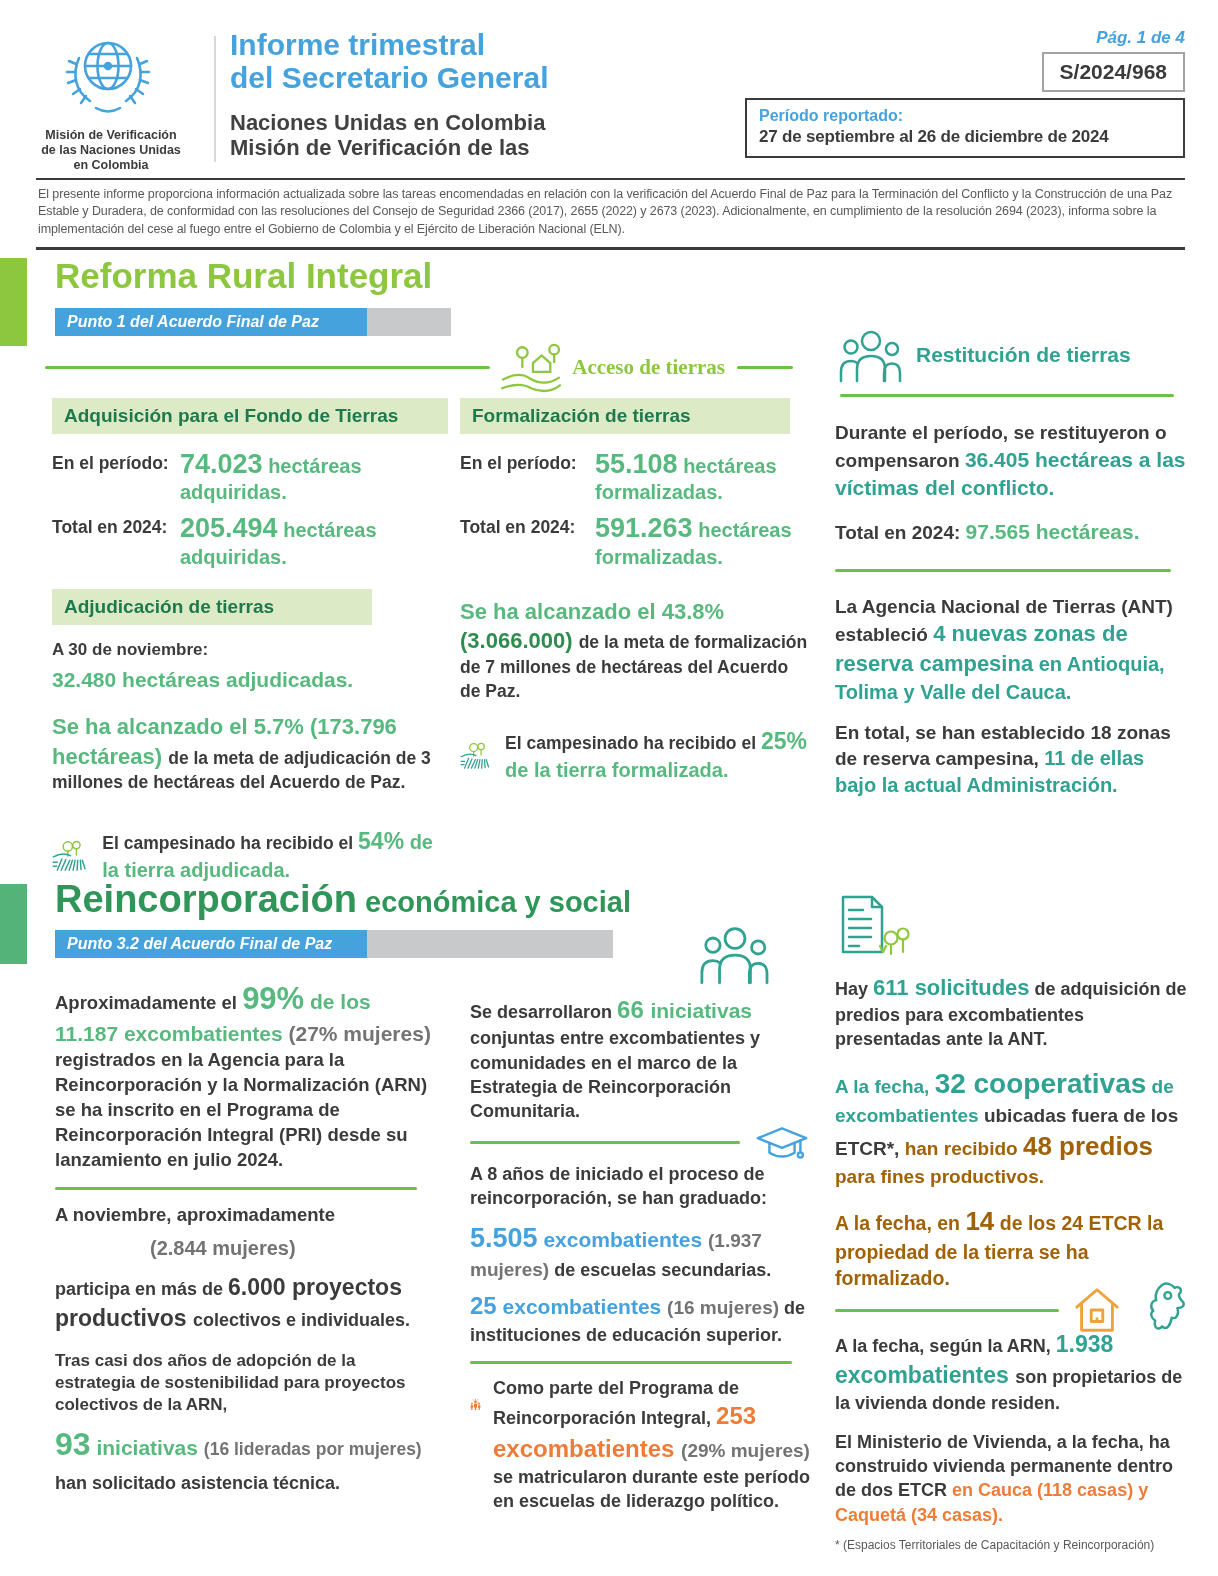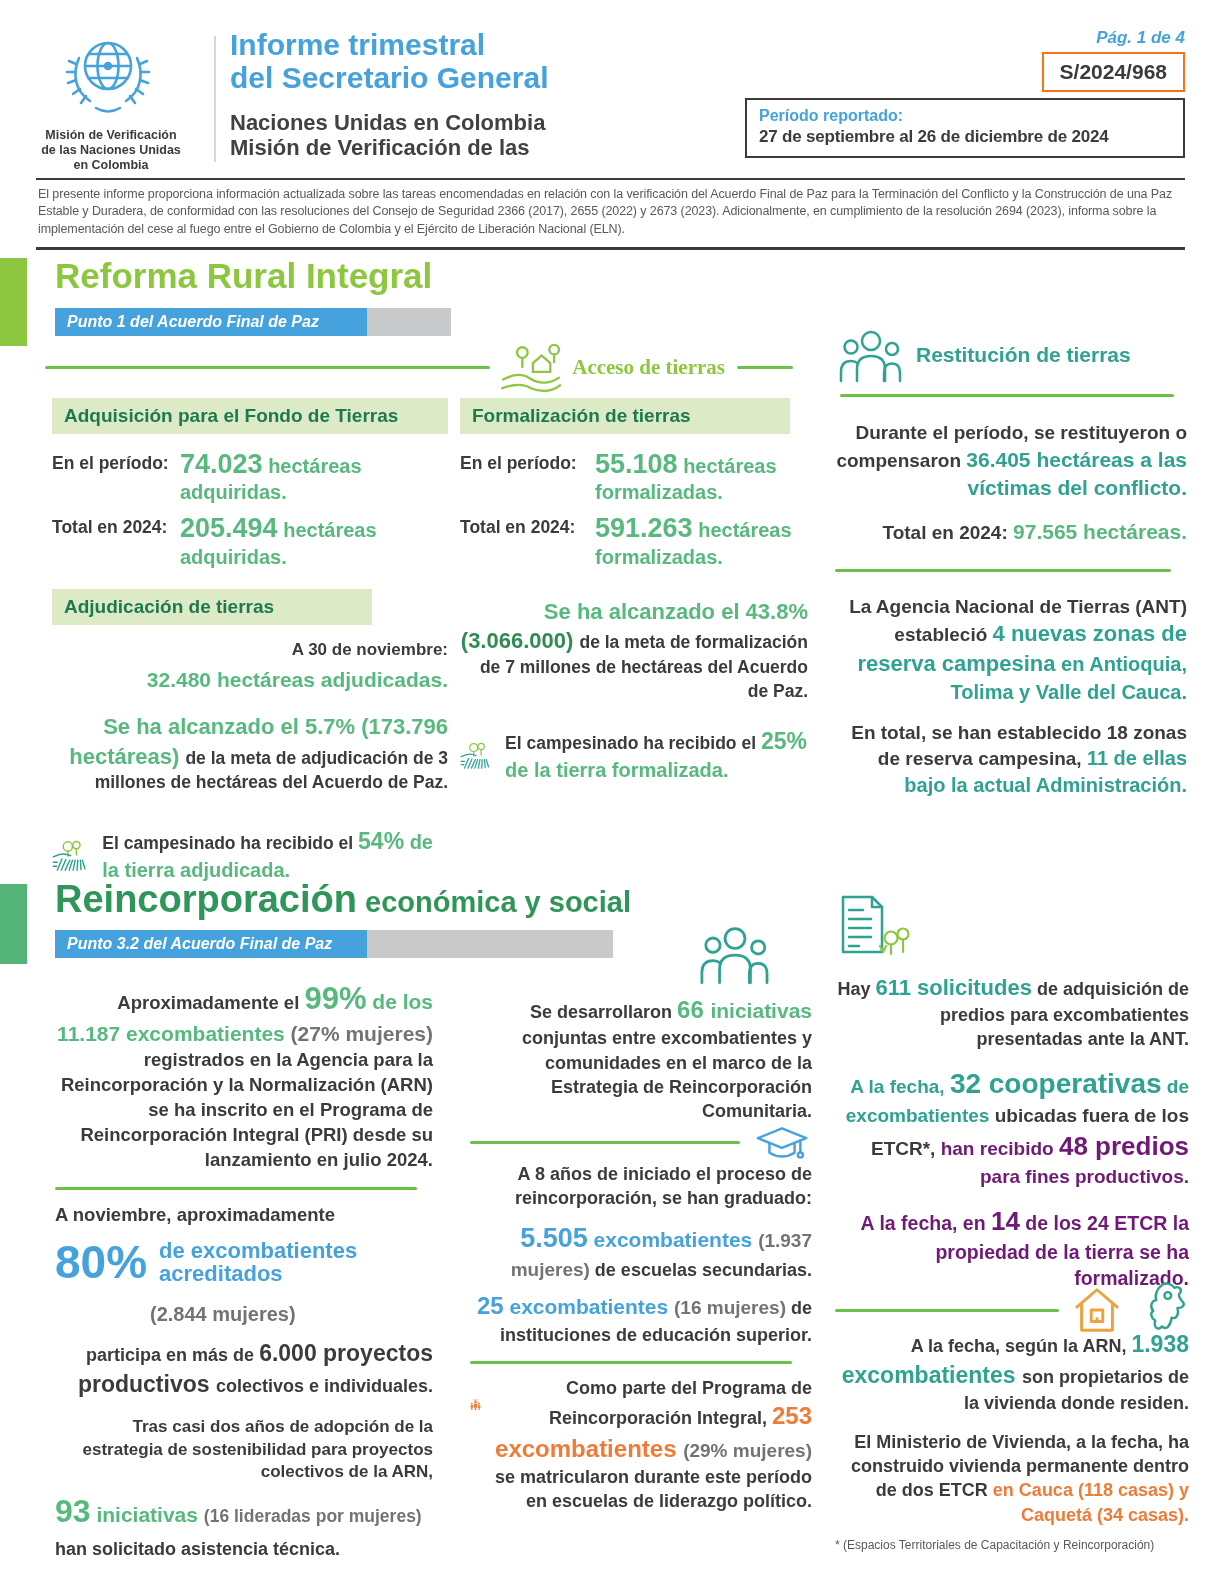--- a/index.html
+++ b/index.html
@@ -1,29 +1,29 @@
 <!DOCTYPE html>
 <html><head>
 <meta charset="utf-8">
 <style>
   html,body{margin:0;padding:0;background:#fff;}
   #page{position:relative;width:1218px;height:1576px;background:#fff;overflow:hidden;
         font-family:"Liberation Sans",sans-serif;color:#3B3B3B;font-weight:700;}
   .abs{position:absolute;}.g{color:#57B97E}.gd{color:#2F8C4F}.tl{color:#2FA291}
-  .pu{color:#737373}.bl{color:#45A2DC}.or{color:#EE7C37}.mg{color:#701a75}
+  .pu{color:#737373}.bl{color:#45A2DC}.or{color:#EE7C37}.mg{color:#a16207}
   .s20{font-size:20px}.s21{font-size:21px}.s22{font-size:22px}.s23{font-size:23px}
   .s24{font-size:24px}.s26{font-size:26px}.s27{font-size:27px}.s28{font-size:28px}
   .s31{font-size:31px}.s32{font-size:32px}.s46{font-size:46px}
   
   #logo-caption{left:18px;top:128px;width:186px;text-align:center;font-size:12.5px;line-height:1.18;color:#3B3B3B;}
   #header-vline{left:214px;top:36px;height:126px;width:0;border-left:2px solid #D8D8D8;}
   #title-block{left:230px;top:28px;font-size:30px;line-height:1.1;color:#45A2DC;}
   #subtitle-block{left:230px;top:110px;font-size:22px;line-height:1.15;color:#414042;}
   #page-num{right:33px;top:28px;font-size:17px;font-style:italic;color:#45A2DC;}
-  #code-box{right:33px;top:52px;border:2px solid #f97316;padding:6px 16px;font-size:21px;background:#fff;}
+  #code-box{right:33px;top:52px;border:2px solid #a3a3a3;padding:6px 16px;font-size:21px;background:#fff;}
   #period-box{right:33px;top:98px;width:440px;box-sizing:border-box;border:2px solid #3B3B3B;padding:7px 12px 9px;background:#fff;}
   #period-label{color:#45A2DC;font-size:16px;}
   #period-date{color:#3B3B3B;font-size:17px;letter-spacing:-0.2px;margin-top:2px;}
   #intro{left:36px;right:33px;top:178px;border-top:2px solid #3B3B3B;border-bottom:3px solid #3B3B3B;
          padding:6px 2px 9px;font-size:12.5px;font-weight:400;color:#58595B;line-height:1.38;letter-spacing:-0.1px;}
   
   .tab{left:0;width:27px;}
   #s1-tab{top:258px;height:88px;background:#8DC63F;}
   #s2-tab{top:884px;height:80px;background:#54B378;}
   #s1-title{left:55px;top:256px;font-size:35px;color:#8DC63F;}
@@ -51,21 +51,21 @@
   #s1-col2{left:460px;top:398px;width:348px;}
   #s1-col3{left:835px;top:420px;width:352px;font-size:19px;line-height:1.4;}
   .bar{background:#DCEAC6;color:#1E7A4C;font-size:19px;padding:7px 12px;}
   .bar.narrow{width:296px;}
   #s1-col2 .bar{width:306px;}
   .statrow{display:flex;margin-top:14px;}
   .statlabel{flex:0 0 128px;font-size:17.5px;padding-top:5px;}
   #s1-col2 .statlabel{flex-basis:135px;}
   .statval{font-size:20px;color:#57B97E;line-height:1.2;}
   .statval .n{font-size:27px;}
-  .p{line-height:1.35;text-align:right;}
+  .p{line-height:1.35;}
   .iconrow{display:flex;align-items:center;gap:12px;}
   .divider{height:3px;background:#6CC04A;border-radius:2px;}
   .divrow{display:flex;align-items:center;height:14px;margin:12px 0;}
   .divrow .hline{flex:1;}
   .divrow svg{flex:none;margin-left:12px;}
   
   #s2-col1{left:55px;top:978px;width:378px;font-size:18.5px;line-height:1.4;}
   #s2-col2{left:470px;top:994px;width:342px;font-size:18px;line-height:1.42;}
   #s2-col3{left:835px;top:894px;width:354px;font-size:18px;line-height:1.45;}
   #s2-people-icon{left:698px;top:922px;}
@@ -245,27 +245,20 @@
         <path d="M3,55 v-9 q0,-11 10,-11 q4,0 7,2.5"></path>
       <circle cx="54" cy="23" r="6"></circle>
         <path d="M46,55 v-8 q0,-9.5 8,-9.5 q8,0 8,9.5 v8"></path>
     </g>
   </svg>
 
   <div class="col" id="s2-col1">
     <div class="p"><span>Aproximadamente el </span><span class="g s31">99%</span><span class="g s21"> de los 11.187 excombatientes </span><span class="pu s21">(27% mujeres)</span><span> registrados en la Agencia para la Reincorporación y la Normalización (ARN) se ha inscrito en el Programa de Reincorporación Integral (PRI) desde su lanzamiento en julio 2024.</span></div>
     <div class="divider" style="margin:14px 0 12px;width:362px"></div>
     <div>A noviembre, aproximadamente</div>
-    <div class="row80">
-      <span class="s46">80%</span>
-      <div class="side">
-        <div>de excombatientes</div>
-        <div>acreditados</div>
-      </div>
-    </div>
     <div class="pu" id="mujeres-2844">(2.844 mujeres)</div>
     <div class="p" style="margin-top:10px;font-size:18px"><span>participa en más de </span><span class="s23">6.000 proyectos productivos </span><span>colectivos e individuales.</span></div>
     <div class="p" style="margin-top:16px;font-size:17px;line-height:1.3">Tras casi dos años de adopción de la estrategia de sostenibilidad para proyectos colectivos de la ARN,</div>
     <div style="margin-top:6px"><span class="g s32">93</span><span class="g s21"> iniciativas </span><span class="pu" style="font-size:17.5px">(16 lideradas por mujeres)</span></div>
     <div style="margin-top:4px;font-size:18px">han solicitado asistencia técnica.</div>
   </div>
 
   <div class="col" id="s2-col2">
     <div class="p"><span>Se desarrollaron </span><span class="g s24">66 </span><span class="g s21">iniciativas</span><span> conjuntas entre excombatientes y comunidades en el marco de la Estrategia de Reincorporación Comunitaria.</span></div>
     <div class="divrow">

